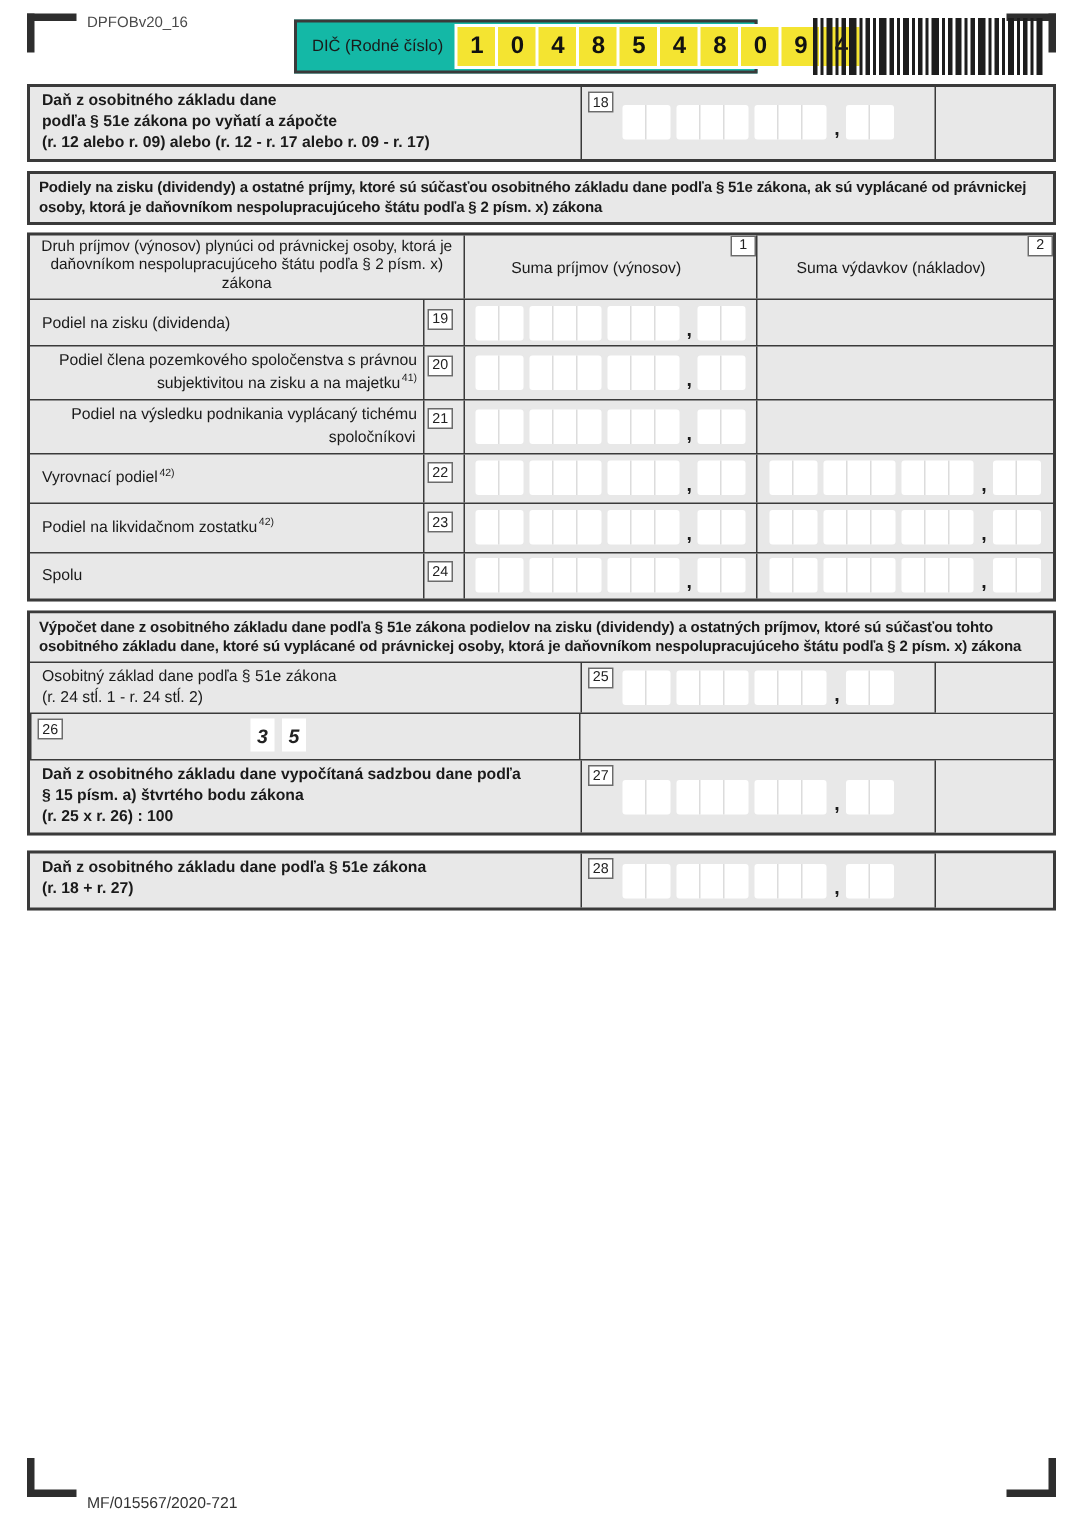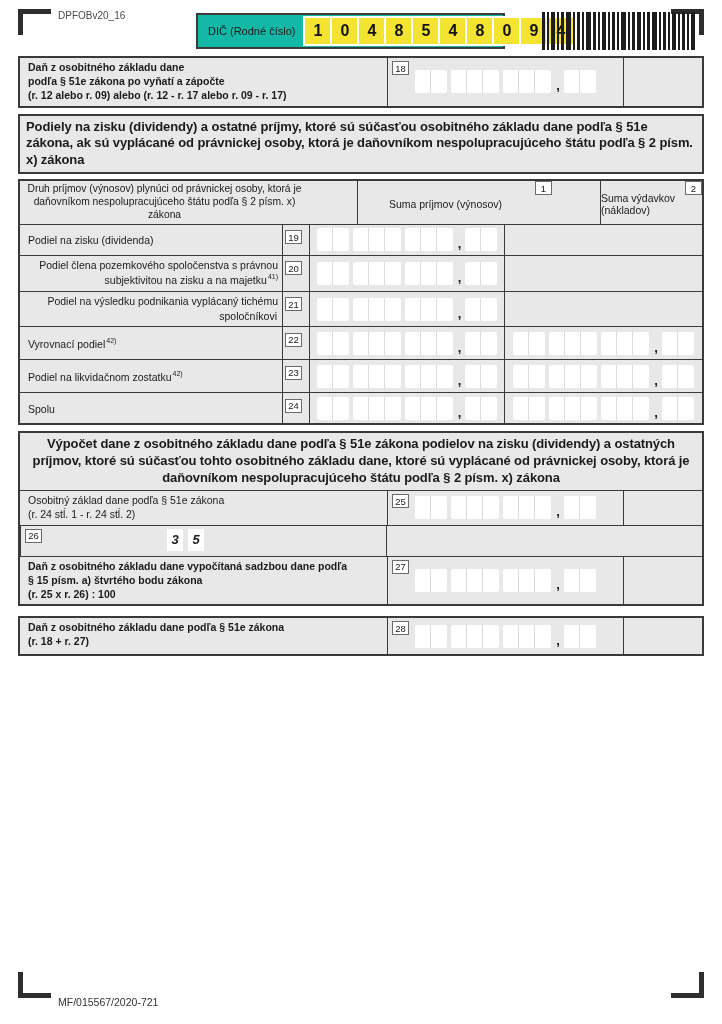--- a/index.html
+++ b/index.html
@@ -27,21 +27,21 @@
 
   .barcode { position:absolute; left:542px; top:12px; }
 
   
   .content { position:absolute; left:18px; top:56px; width:686px; }
 
   .fbox { border:2px solid #3a3a3a; background:#e8e8e8; }
   .gap4 { height:5px; } .gap6 { height:6px; } .gap10 { height:10px; }
 
   .sechead { border:2px solid #3a3a3a; background:#e8e8e8; font-weight:bold;
-    font-size:13px; line-height:1.3; padding:3px 6px; letter-spacing:-0.1px; }
+    font-size:10px; line-height:1.3; padding:3px 6px; letter-spacing:-0.1px; }
 
   
   .mrow { display:grid; grid-template-columns:367px 1fr 78px; }
   .mrow + .mrow { border-top:1.5px solid #3a3a3a; }
   .lbl { padding:3px 8px; font-size:10.5px; line-height:1.32; }
   .bold { font-weight:bold; }
   .mid { border-left:1.5px solid #3a3a3a; border-right:1.5px solid #3a3a3a;
     position:relative; display:flex; align-items:center; justify-content:center; min-height:30px; }
   .rightcol { background:#e8e8e8; }
 
@@ -58,21 +58,21 @@
   .amt .cell:last-child { border-right:none; }
   .amt .comma { font-weight:bold; font-size:13px; margin:8px 4px 0 1px; }
 
   
   .ratewrap { position:absolute; left:146px; top:3px; display:flex; gap:5px; }
   .cellval { width:16px; height:22px; background:#fff; display:flex; align-items:center; justify-content:center;
     font-size:13px; font-style:italic; font-weight:bold; color:#222; }
 
   
   .tbl { border:2px solid #3a3a3a; background:#e8e8e8; }
-  .thead { display:grid; grid-template-columns:289px 195px 1fr;gap:48px; }
+  .thead { display:grid; grid-template-columns:289px 195px 1fr; }
   .th-desc { display:flex; align-items:center; justify-content:center; text-align:center;
     font-size:10.3px; line-height:1.25; padding:2px 6px; }
   .th-col { border-left:1.5px solid #3a3a3a; display:flex; flex-direction:row; }
   .th-col .title { flex:1; display:flex; align-items:center; justify-content:center; font-size:10.5px; padding-top:3px; }
   .th-col .numbox { margin:0 0 1px 2px; align-self:flex-start; }
   .trow { display:grid; grid-template-columns:262px 27px 195px 1fr; border-top:1.5px solid #3a3a3a; min-height:31px; }
   .tdesc { padding:3px 4px 3px 8px; font-size:10.5px; line-height:1.3; display:flex; align-items:center;text-align:right; }
   .tdesc sup { font-size:7px; vertical-align:super; margin-left:1px; }
   .tnum { border-left:1.5px solid #3a3a3a; padding:2px 0 0 2px; }
   .tc1, .tc2 { border-left:1.5px solid #3a3a3a; display:flex; align-items:center; justify-content:center; }
@@ -447,21 +447,21 @@
                 <div class="cell"></div>
               </div>
             </div>
           </div>
       </div>
     </div>
 
     <div class="gap6"></div>
 
     <div class="fbox">
-      <div class="sechead" style="border:none; border-bottom:1.5px solid #3a3a3a;text-align:center;">Výpočet dane z osobitného základu dane podľa § 51e zákona podielov na zisku (dividendy) a ostatných príjmov, ktoré sú súčasťou tohto osobitného základu dane, ktoré sú vyplácané od právnickej osoby, ktorá je daňovníkom nespolupracujúceho štátu podľa § 2 písm. x) zákona</div>
+      <div class="sechead" style="border:none; border-bottom:1.5px solid #3a3a3a;">Výpočet dane z osobitného základu dane podľa § 51e zákona podielov na zisku (dividendy) a ostatných príjmov, ktoré sú súčasťou tohto osobitného základu dane, ktoré sú vyplácané od právnickej osoby, ktorá je daňovníkom nespolupracujúceho štátu podľa § 2 písm. x) zákona</div>
 
       <div class="mrow" style="border-top:none;">
         <div class="lbl">
           <div>Osobitný základ dane podľa § 51e zákona</div>
           <div>(r. 24 stĺ. 1 - r. 24 stĺ. 2)</div>
         </div>
         <div class="mid">
           <span class="numbox">25</span>
           <div class="amt">
               <div class="grp">

